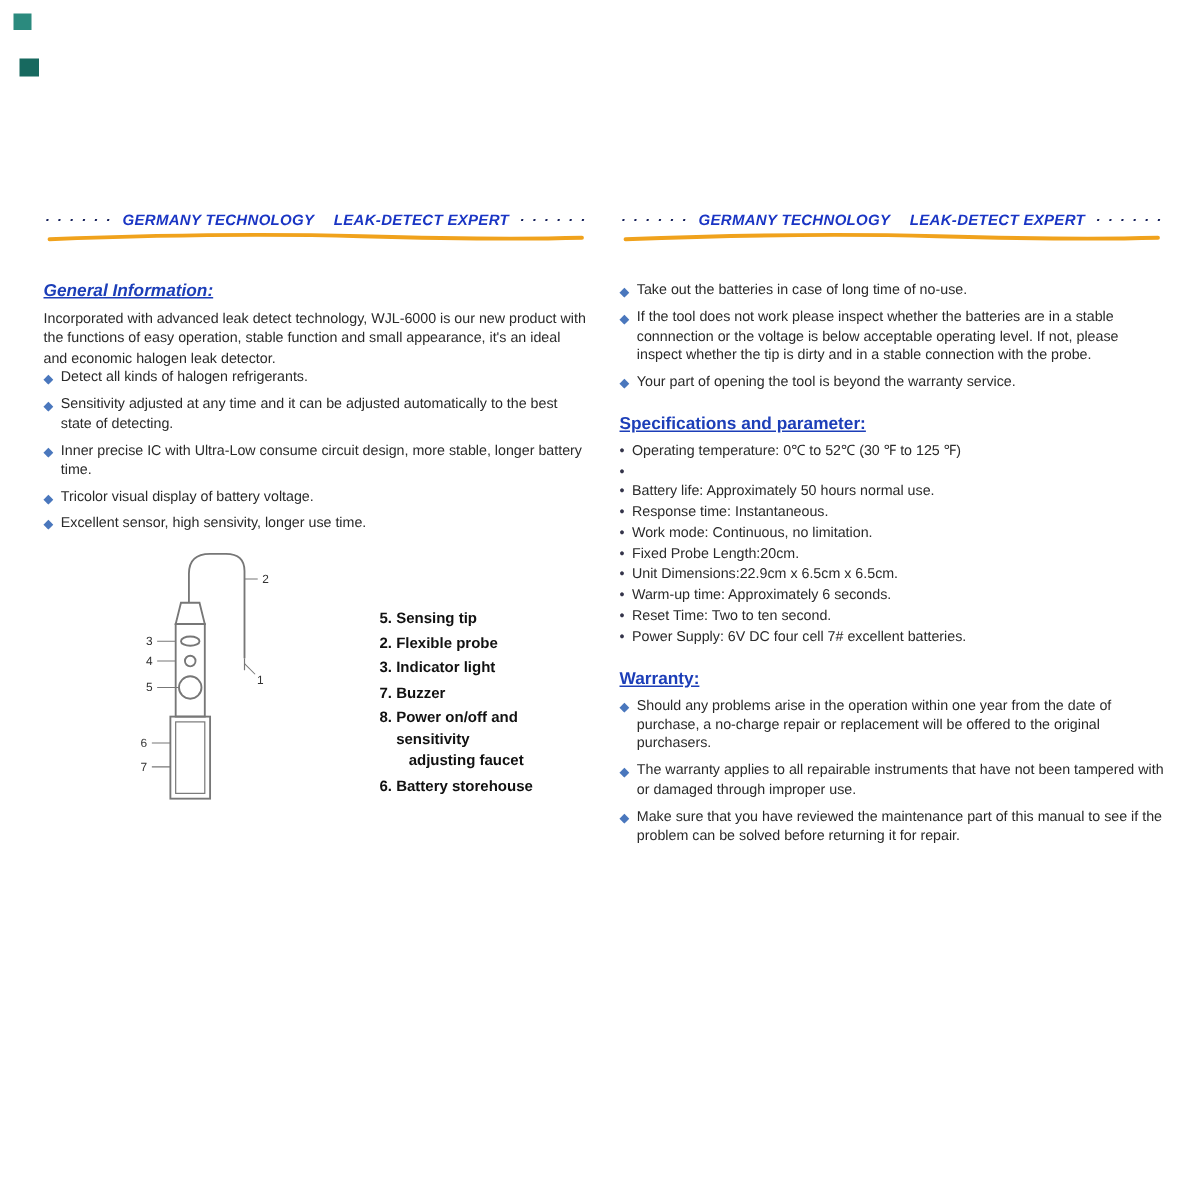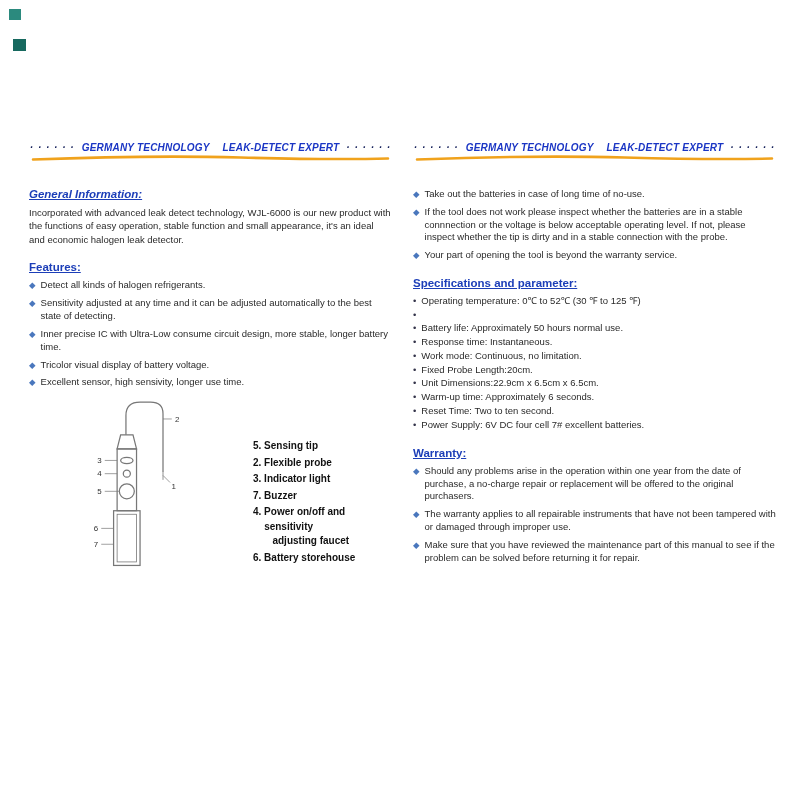--- a/index.html
+++ b/index.html
@@ -75,21 +75,20 @@
         <span class="banner-dots">· · · · · ·</span>
       </div>
       <svg class="swoosh" viewBox="0 0 360 8" preserveAspectRatio="none">
         <path d="M4,5.5 Q120,1 210,3.5 T356,4.5" fill="none" stroke="#f0a21c" stroke-width="2.6" stroke-linecap="round"></path>
       </svg>
     </header>
 
     <h2 class="sec first">General Information:</h2>
     <p class="body">Incorporated with advanced leak detect technology, WJL-6000 is our new product with the functions of easy operation, stable function and small appearance, it's an ideal and economic halogen leak detector.</p>
 
-    <h2 class="sec">Features:</h2>
     <ul class="blist">
       <li>
           <span class="bullet">◆</span>
           <span>Detect all kinds of halogen refrigerants.</span>
         </li>
       <li>
           <span class="bullet">◆</span>
           <span>Sensitivity adjusted at any time and it can be adjusted automatically to the best state of detecting.</span>
         </li>
       <li>
@@ -138,21 +137,21 @@
           <text x="26" y="153">6</text>
           <text x="26" y="171">7</text>
         </g>
       </svg>
 
       <ul class="legend">
         <li>5. Sensing tip</li>
         <li>2. Flexible probe</li>
         <li>3. Indicator light</li>
         <li>7. Buzzer</li>
-        <li>4. Power on/off and
+        <li>8. Power on/off and
     sensitivity
        adjusting faucet</li>
         <li>6. Battery storehouse</li>
       </ul>
     </div>
   </section>
 
   <section class="col right">
 
     <header class="banner">

